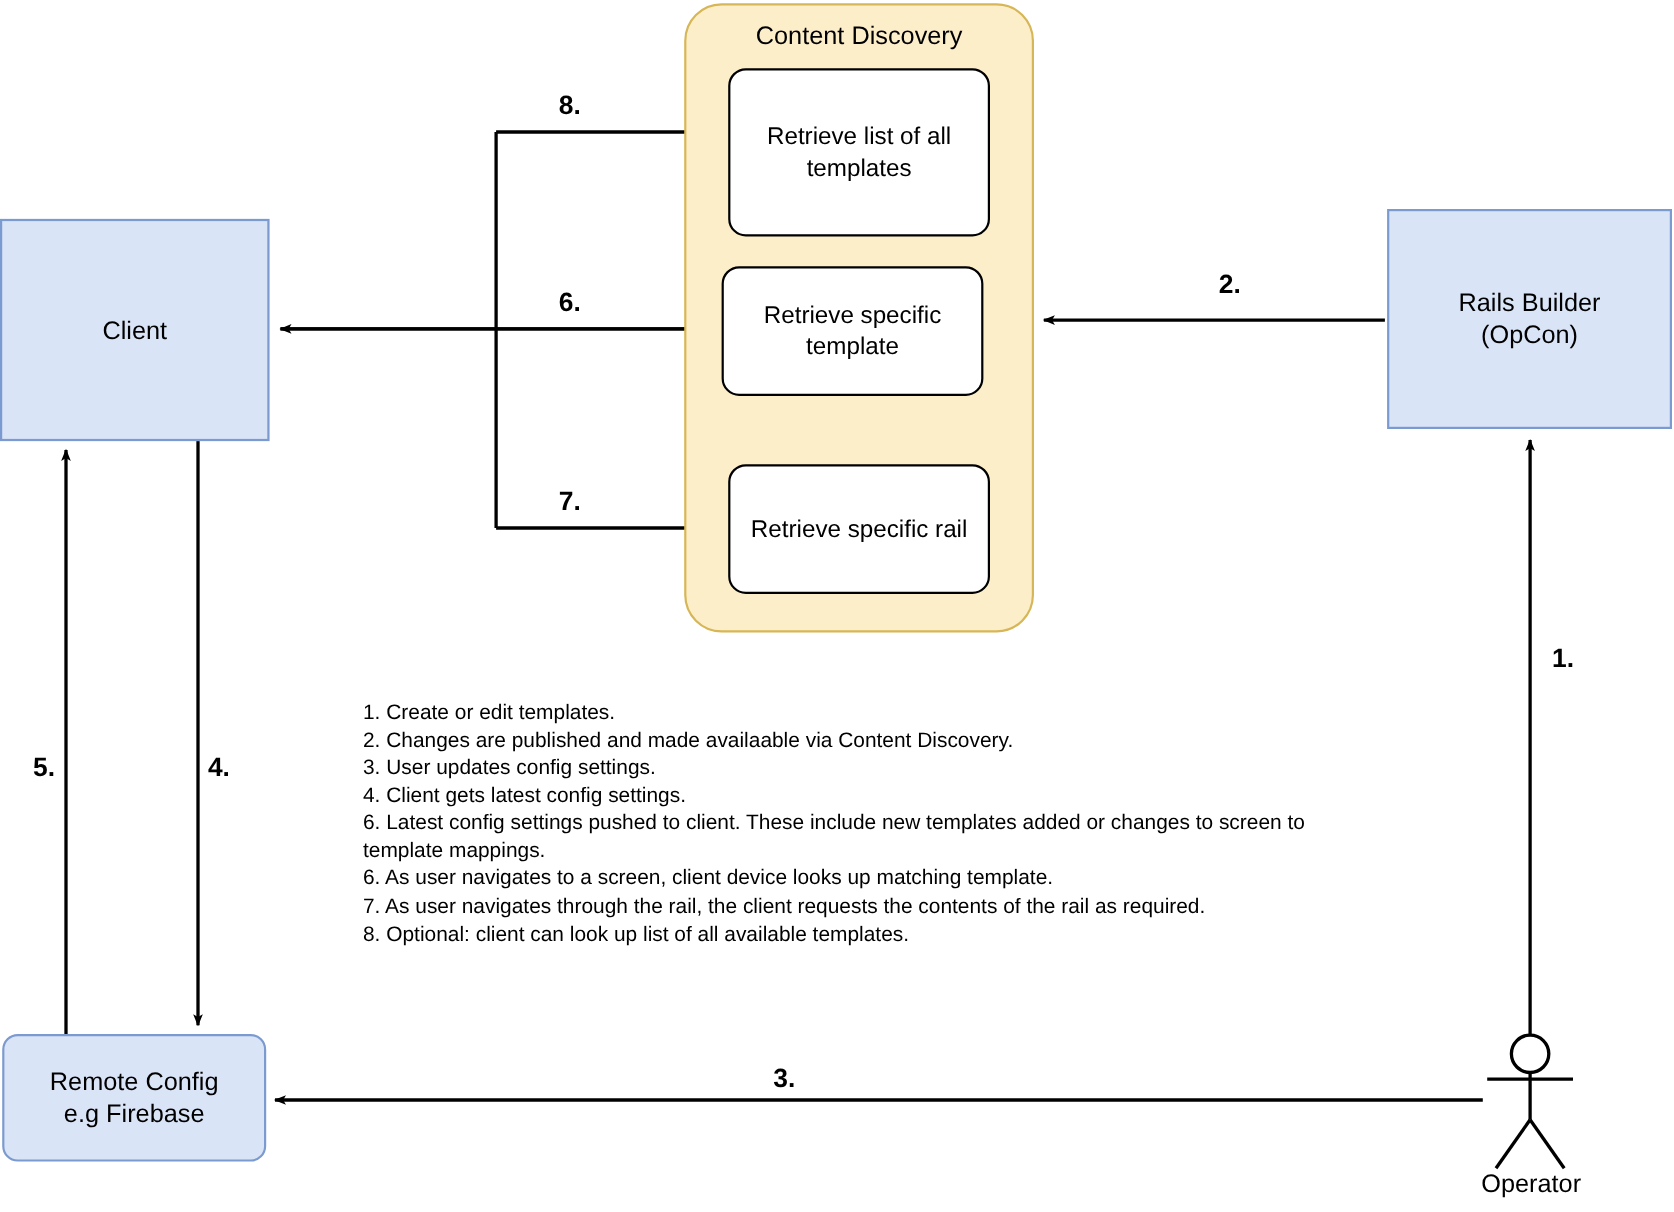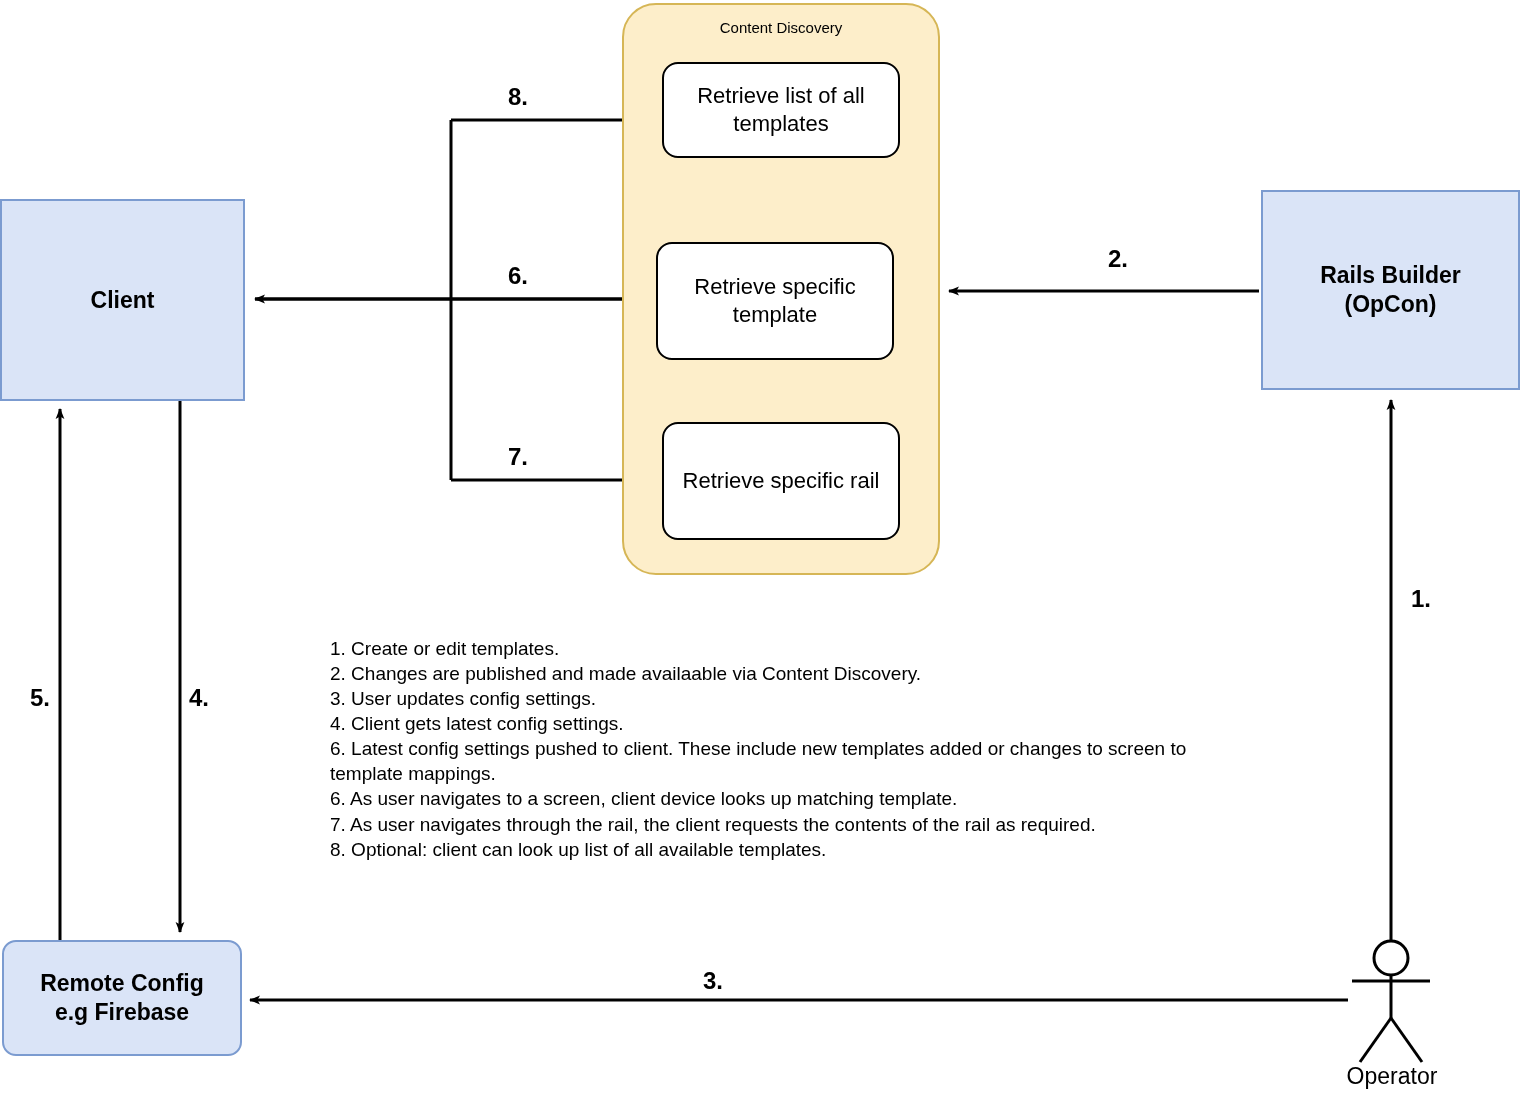--- a/index.html
+++ b/index.html
@@ -32,37 +32,36 @@
     align-items: center;
     justify-content: center;
     text-align: center;
     line-height: 1.25;
     color: #000000;
   }
   .node-blue {
     background: #dae4f7;
     border: 2px solid #7b9bd0;
     font-size: 23px;
-    font-weight: bold;
   }
   .node-blue.rounded {
     border-radius: 14px;
   }
   .group-box {
     position: absolute;
     box-sizing: border-box;
     background: #fdeeca;
     border: 2px solid #d6b656;
     border-radius: 34px;
   }
   .group-title {
     position: absolute;
     width: 100%;
     text-align: center;
-    font-size: 15px;
+    font-size: 23px;
     color: #000000;
   }
   .node-white {
     position: absolute;
     box-sizing: border-box;
     background: #ffffff;
     border: 2px solid #000000;
     border-radius: 16px;
     display: flex;
     align-items: center;
@@ -155,21 +154,21 @@
       <path d="M1352,981 L1430,981" stroke="#000000" stroke-width="3" fill="none"></path>
       <path d="M1391,1018 L1360,1062" stroke="#000000" stroke-width="3" fill="none"></path>
       <path d="M1391,1018 L1422,1062" stroke="#000000" stroke-width="3" fill="none"></path>
     </g>
   </svg>
 
   <div class="group-box" style="left:622px; top:3px; width:318px; height:572px;">
     <div class="group-title" style="top:14px;">Content Discovery</div>
   </div>
 
-  <div class="node-white" style="left:662px; top:62px; width:238px; height:96px;">Retrieve list of all templates</div>
+  <div class="node-white" style="left:662px; top:62px; width:238px; height:153px;">Retrieve list of all templates</div>
 
   <div class="node-white" style="left:656px; top:242px; width:238px; height:118px;">Retrieve specific template</div>
 
   <div class="node-white" style="left:662px; top:422px; width:238px; height:118px;">Retrieve specific rail</div>
 
   <div class="node node-blue" style="left:0px; top:199px; width:245px; height:202px;">Client</div>
 
   <div class="node node-blue rounded" style="left:2px; top:940px; width:240px; height:116px; white-space:pre-line;">Remote Config
 e.g Firebase</div>
 

